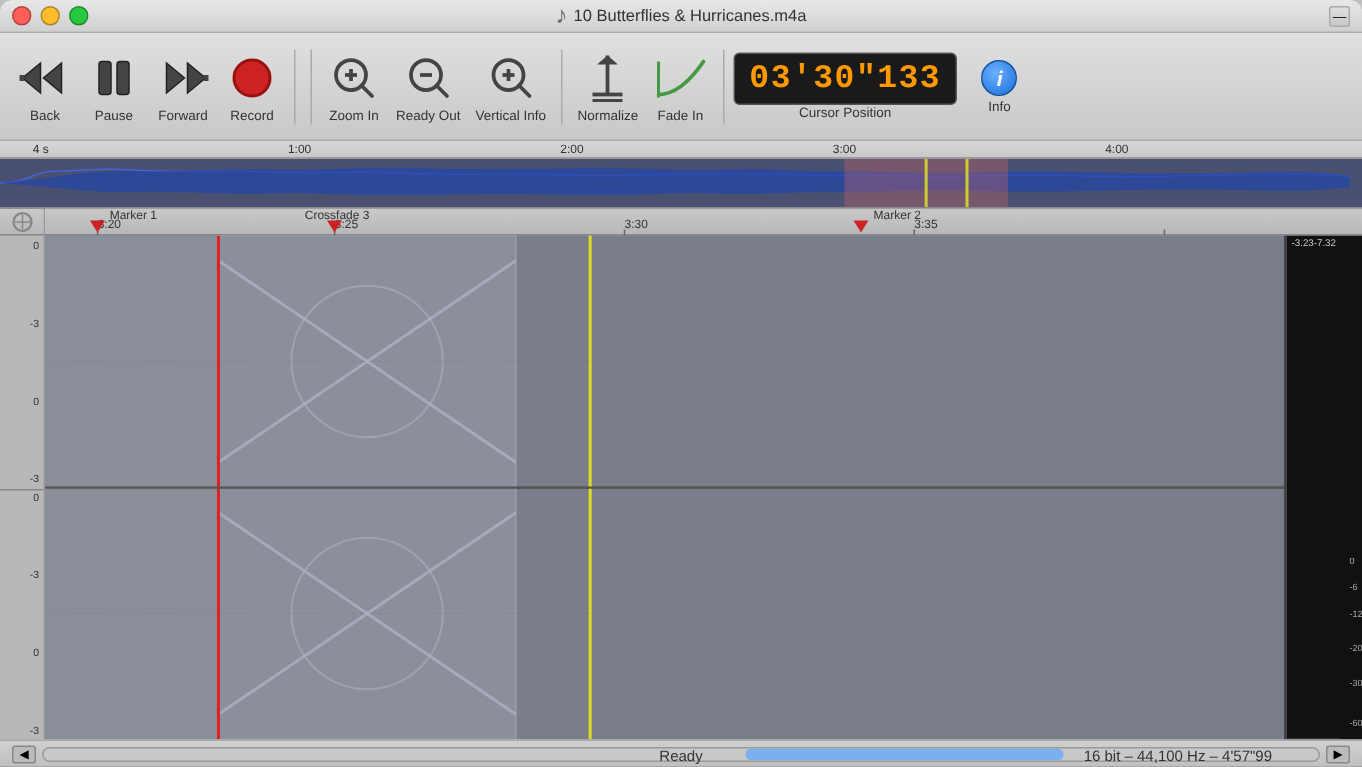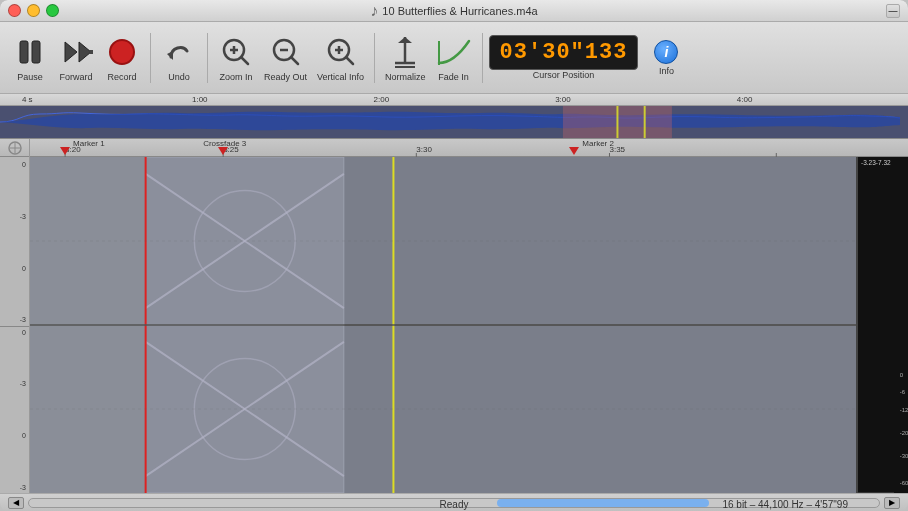--- a/index.html
+++ b/index.html
@@ -238,20 +238,30 @@
     <div class="tb-btn tb-min"></div>
     <div class="tb-btn tb-max"></div>
   </div>
   <span class="title-note">♪</span>
   <span class="title-text">10 Butterflies &amp; Hurricanes.m4a</span>
   <div class="title-collapse">—</div>
 </div>
 
 <div class="toolbar">
 
+  <div class="toolbar-btn">
+    <div class="icon-wrap">
+      <svg width="34" height="30" viewBox="0 0 34 30">
+        <polygon points="14,5 2,15 14,25" fill="#444" stroke="#222" stroke-width="1"></polygon>
+        <polygon points="28,5 16,15 28,25" fill="#444" stroke="#222" stroke-width="1"></polygon>
+        <rect x="0" y="13" width="3" height="4" fill="#444"></rect>
+      </svg>
+    </div>
+    <span class="btn-label">Back</span>
+  </div>
 
   <div class="toolbar-btn">
     <div class="icon-wrap">
       <svg width="28" height="30" viewBox="0 0 28 30">
         <rect x="4" y="4" width="8" height="22" rx="2" fill="#444" stroke="#222" stroke-width="1"></rect>
         <rect x="16" y="4" width="8" height="22" rx="2" fill="#444" stroke="#222" stroke-width="1"></rect>
       </svg>
     </div>
     <span class="btn-label">Pause</span>
   </div>
@@ -271,29 +281,20 @@
     <div class="icon-wrap">
       <svg width="30" height="30" viewBox="0 0 30 30">
         <circle cx="15" cy="15" r="12" fill="#cc2222" stroke="#991111" stroke-width="2"></circle>
       </svg>
     </div>
     <span class="btn-label">Record</span>
   </div>
 
   <div class="toolbar-separator"></div>
 
-  <div class="toolbar-btn">
-    <div class="icon-wrap">
-      <svg width="32" height="30" viewBox="0 0 32 30">
-        <path d="M8,20 C8,10 20,8 24,14" fill="none" stroke="#444" stroke-width="3" stroke-linecap="round"></path>
-        <polygon points="4,17 10,14 10,23" fill="#444"></polygon>
-      </svg>
-    </div>
-    <span class="btn-label">Undo</span>
-  </div>
 
 
   <div class="toolbar-separator"></div>
 
   <div class="toolbar-btn">
     <div class="icon-wrap">
       <svg width="32" height="32" viewBox="0 0 32 32">
         <circle cx="14" cy="14" r="10" fill="none" stroke="#444" stroke-width="2.5"></circle>
         <line x1="10" y1="14" x2="18" y2="14" stroke="#444" stroke-width="2.5"></line>
         <line x1="14" y1="10" x2="14" y2="18" stroke="#444" stroke-width="2.5"></line>

